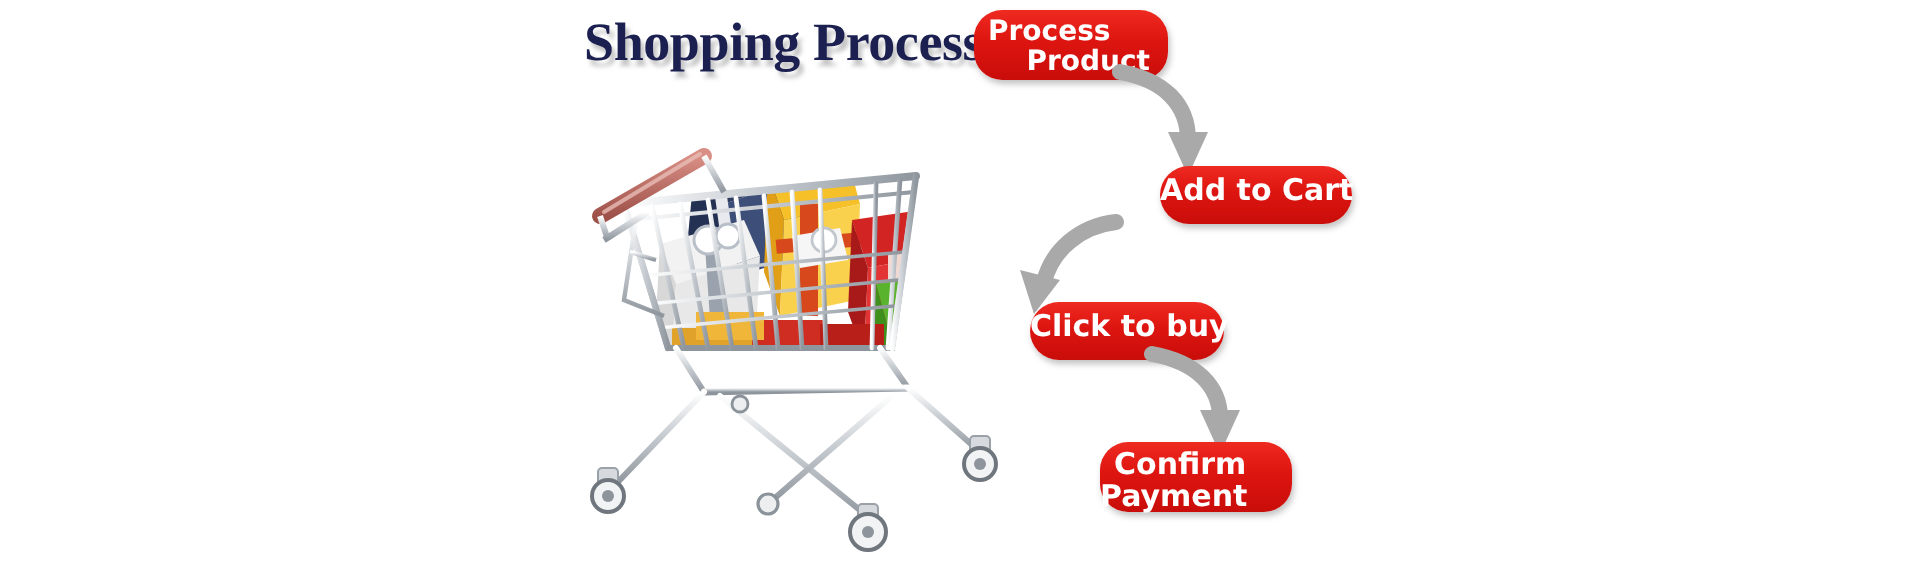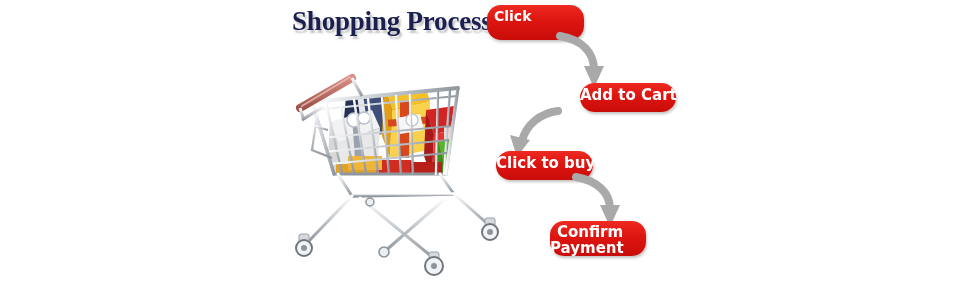--- a/index.html
+++ b/index.html
@@ -74,21 +74,21 @@
   #btn-add-to-cart {
     left: 580px; top: 83px;
     width: 96px; height: 29px;
     font-size: 15px;
     text-align: center;
     padding-top: 5px;
     border-radius: 15px;
   }
 
   #btn-click-to-buy {
-    left: 496px; top: 151px;
+    left: 515px; top: 151px;
     width: 97px; height: 29px;
     font-size: 15px;
     text-align: center;
     padding-top: 5px;
     border-radius: 15px;
   }
 
   #btn-confirm-payment {
     left: 550px; top: 221px;
     width: 96px; height: 35px;
@@ -266,21 +266,22 @@
           <circle cx="0" cy="6" r="3" fill="#8d949b"></circle>
         </g>
 
         <circle cx="96" cy="206" r="5" fill="#eceef0" stroke="#8b9299" stroke-width="1.6"></circle>
         <circle cx="82" cy="156" r="4" fill="#eceef0" stroke="#8b9299" stroke-width="1.4"></circle>
       </g>
     </svg>
   </div>
 
   <div class="flow-btn" id="btn-select-product">
-    <span class="ln ln-1">Click</span>
+    <span class="ln ln-1">Process</span>
+    <span class="ln ln-2">Product</span>
   </div>
 
   <div class="flow-arrow" id="arrow-1">
     <svg width="70" height="58" viewBox="0 0 70 58" xmlns="http://www.w3.org/2000/svg">
       <path d="M4 4 C26 8, 38 20, 38 38" stroke="#a9a9a9" stroke-width="8" fill="none" stroke-linecap="round"></path>
       <path d="M38 56 L28 34 L48 34 Z" fill="#a9a9a9"></path>
     </svg>
   </div>
 
   <div class="flow-btn" id="btn-add-to-cart">

